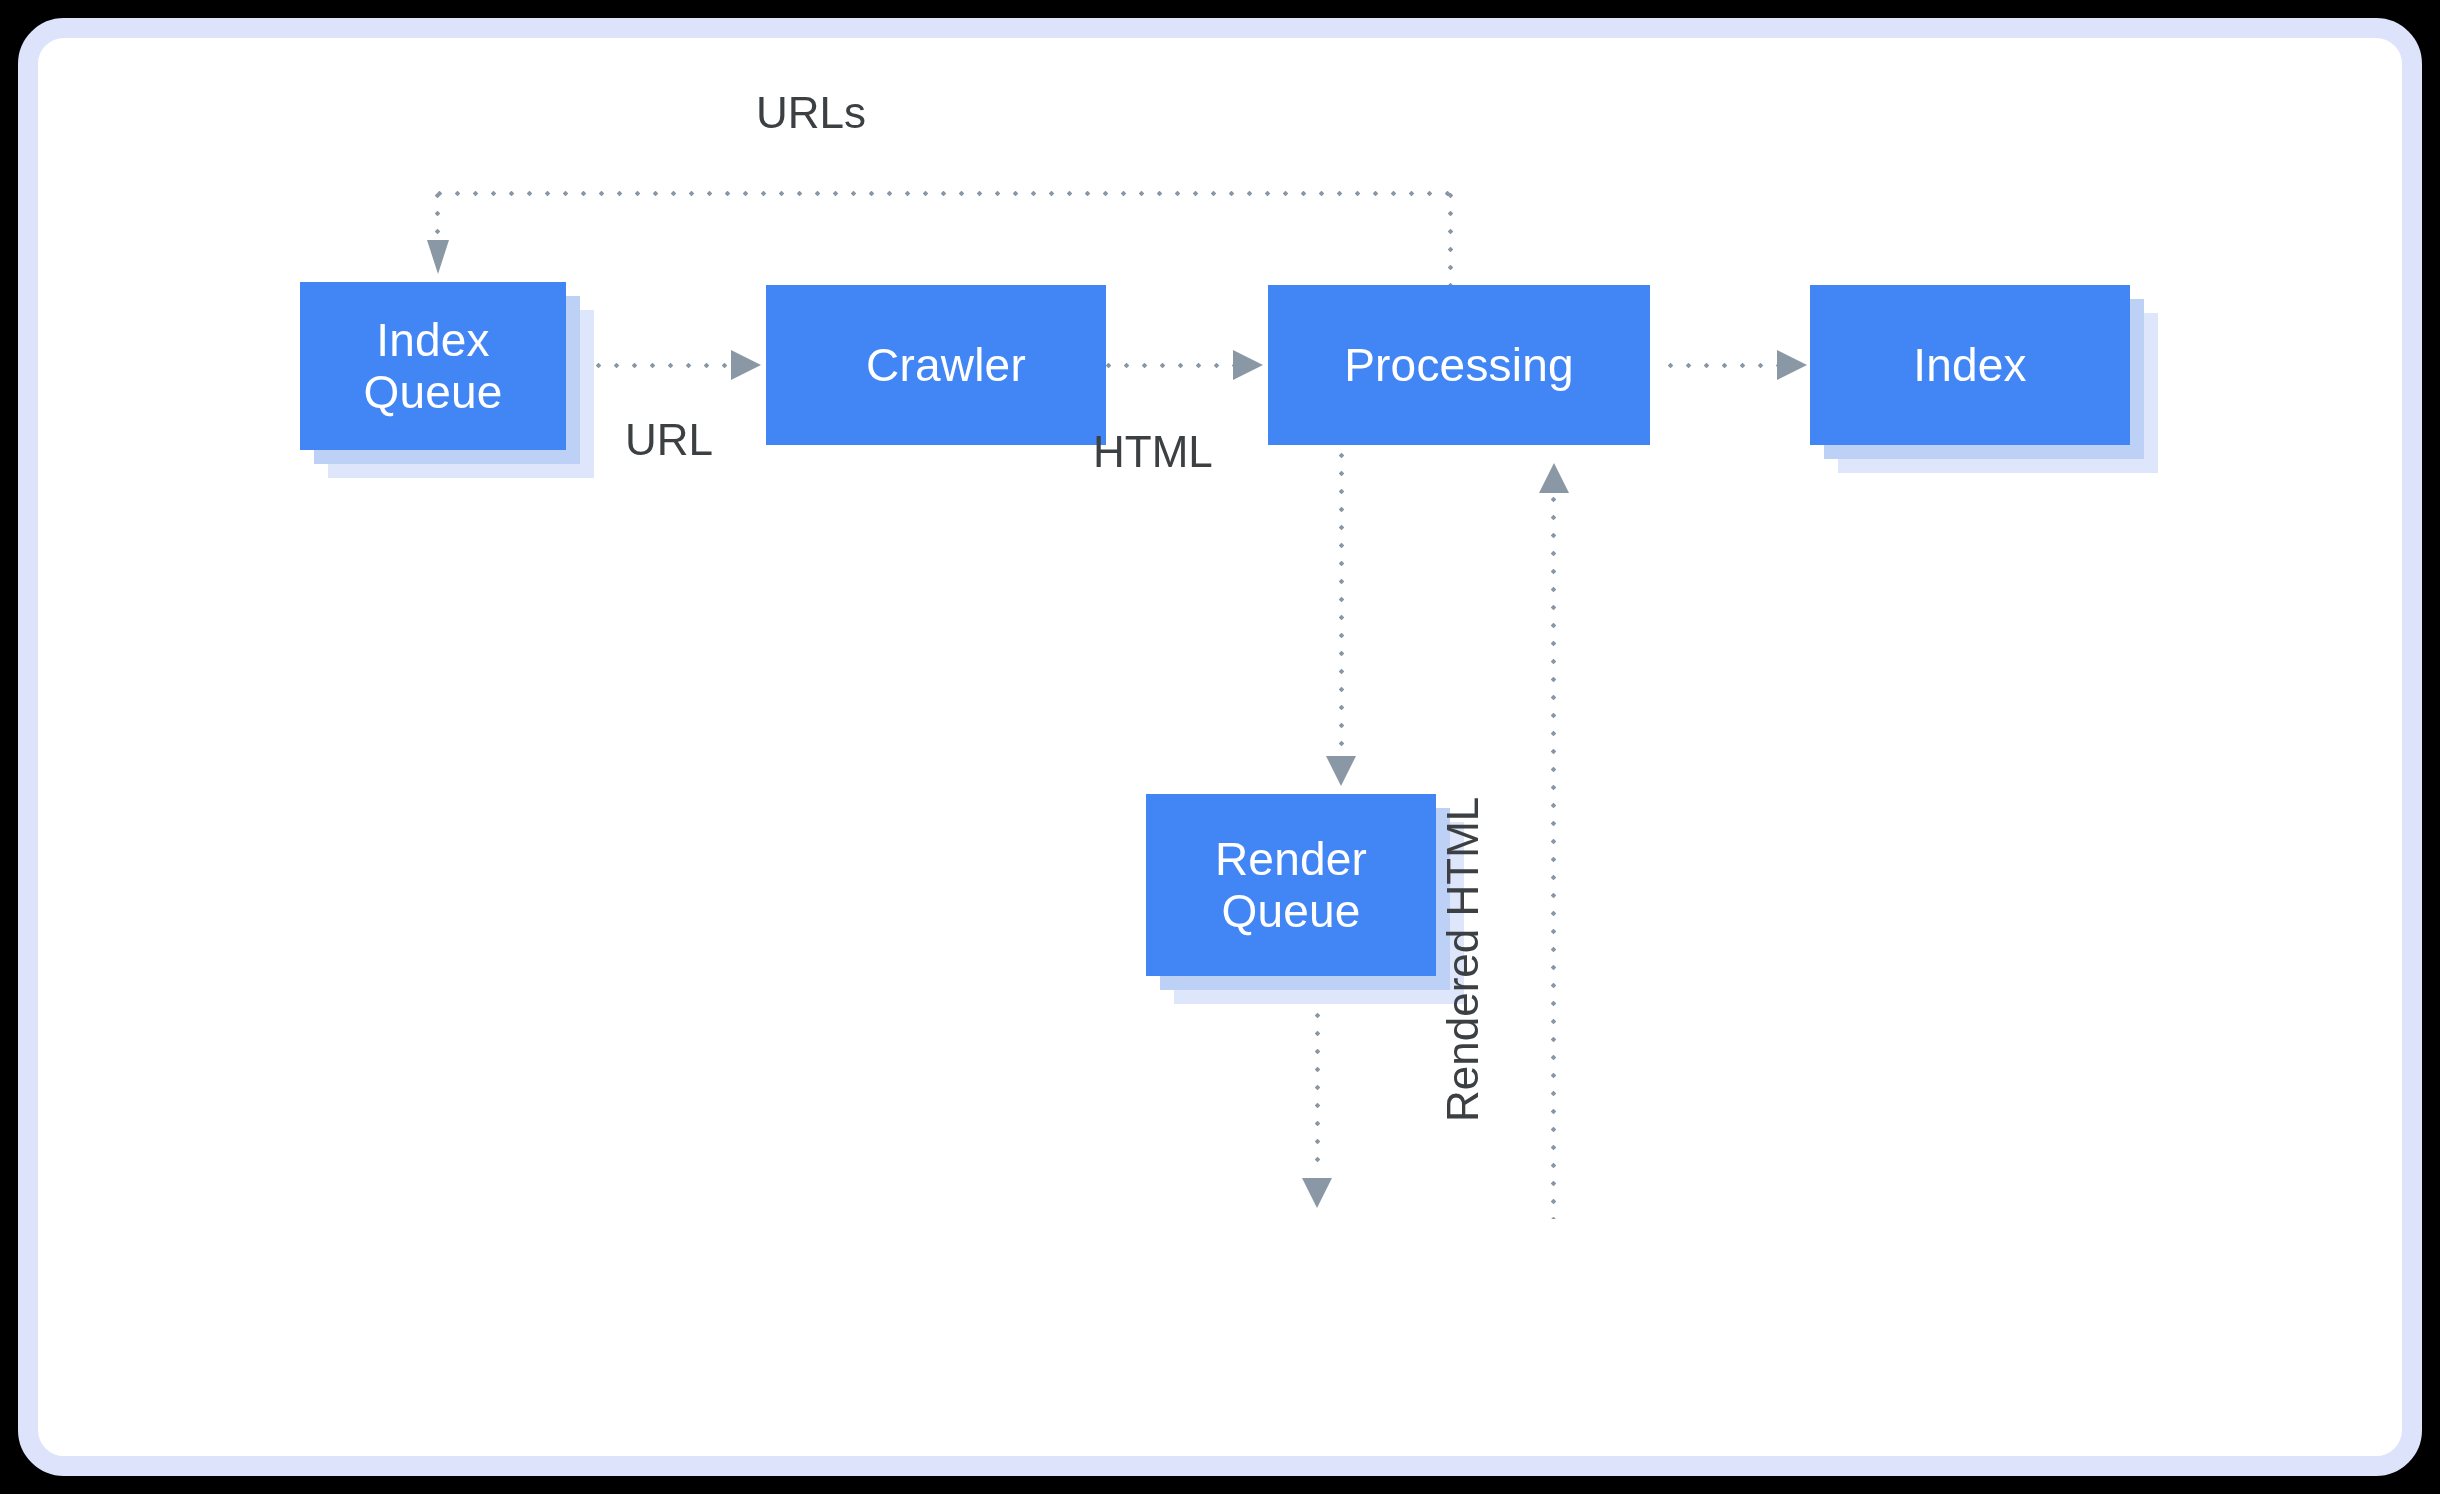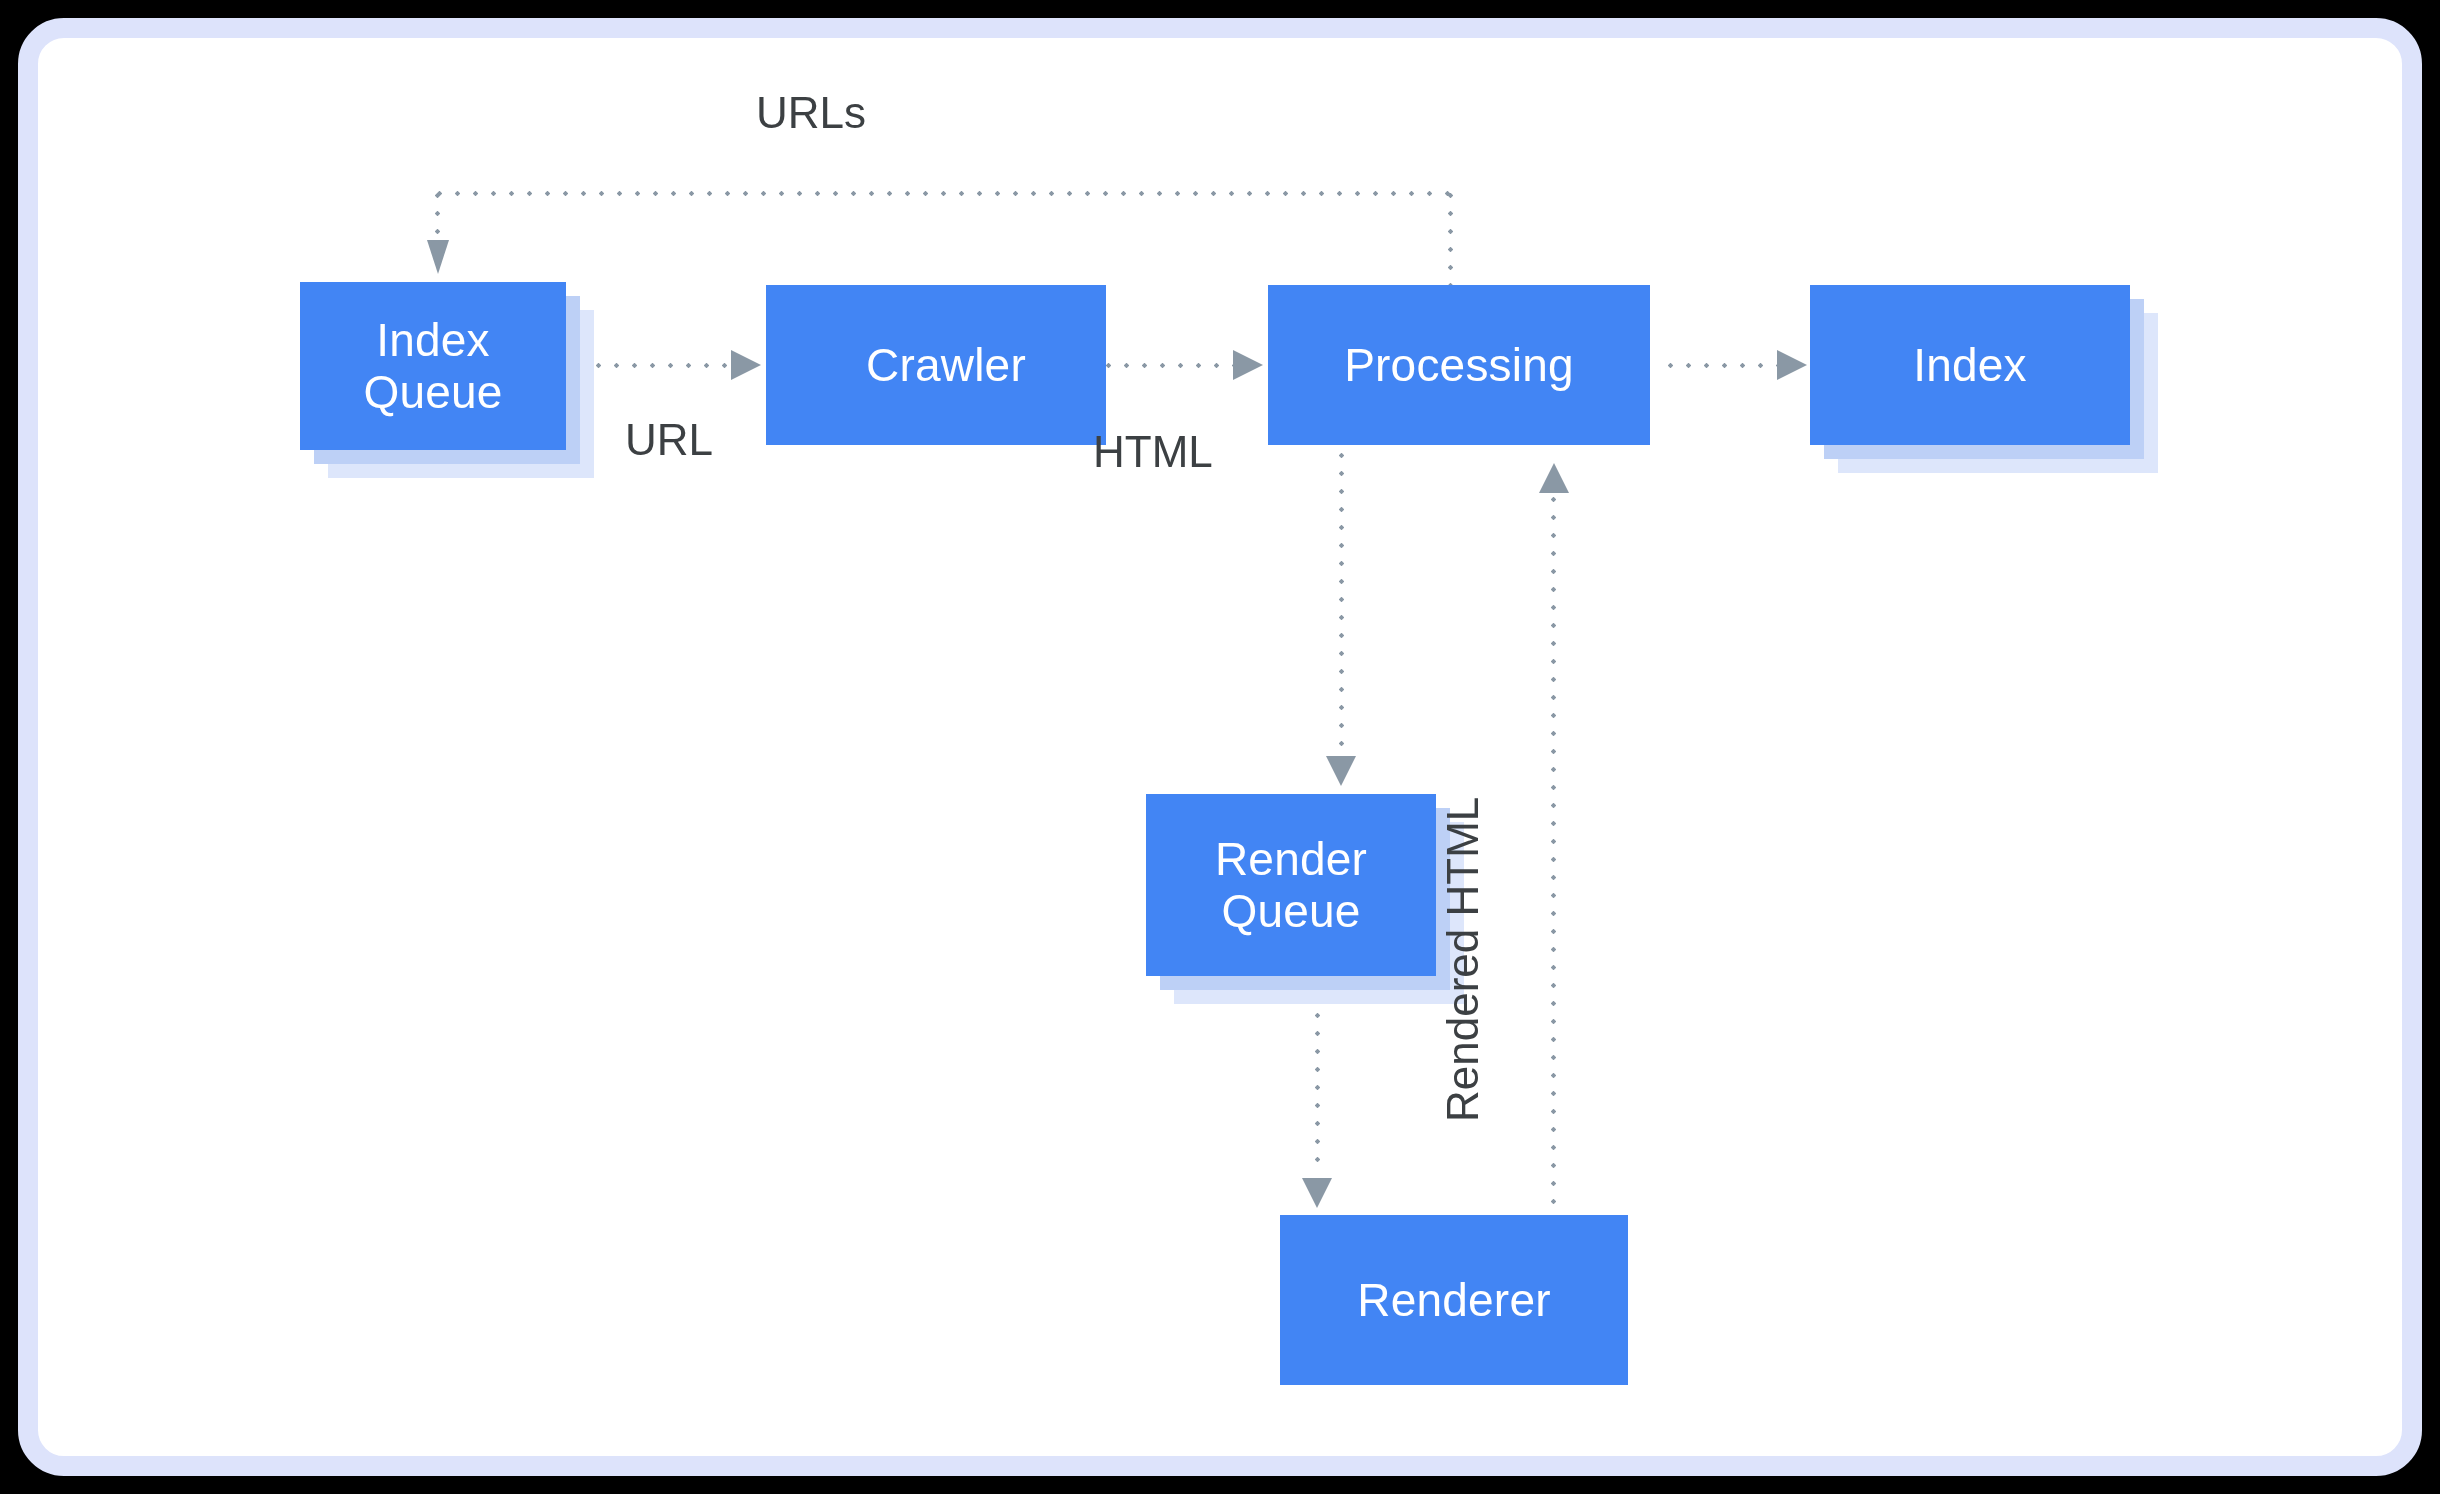--- a/index.html
+++ b/index.html
@@ -206,18 +206,14 @@
   </div>
 
   <div class="node" style="left:1146px; top:794px; width:290px; height:182px;">
     <div class="stack-2"></div>
     <div class="stack-1"></div>
     <div class="node-face"></div>
     <div class="node-label">Render
 Queue</div>
   </div>
 
-  <div class="node" style="left:1280px; top:1215px; width:348px; height:170px;">
-    <div class="node-face"></div>
-    <div class="node-label">Renderer</div>
-  </div>
 
 </div>
 
 </body></html>

